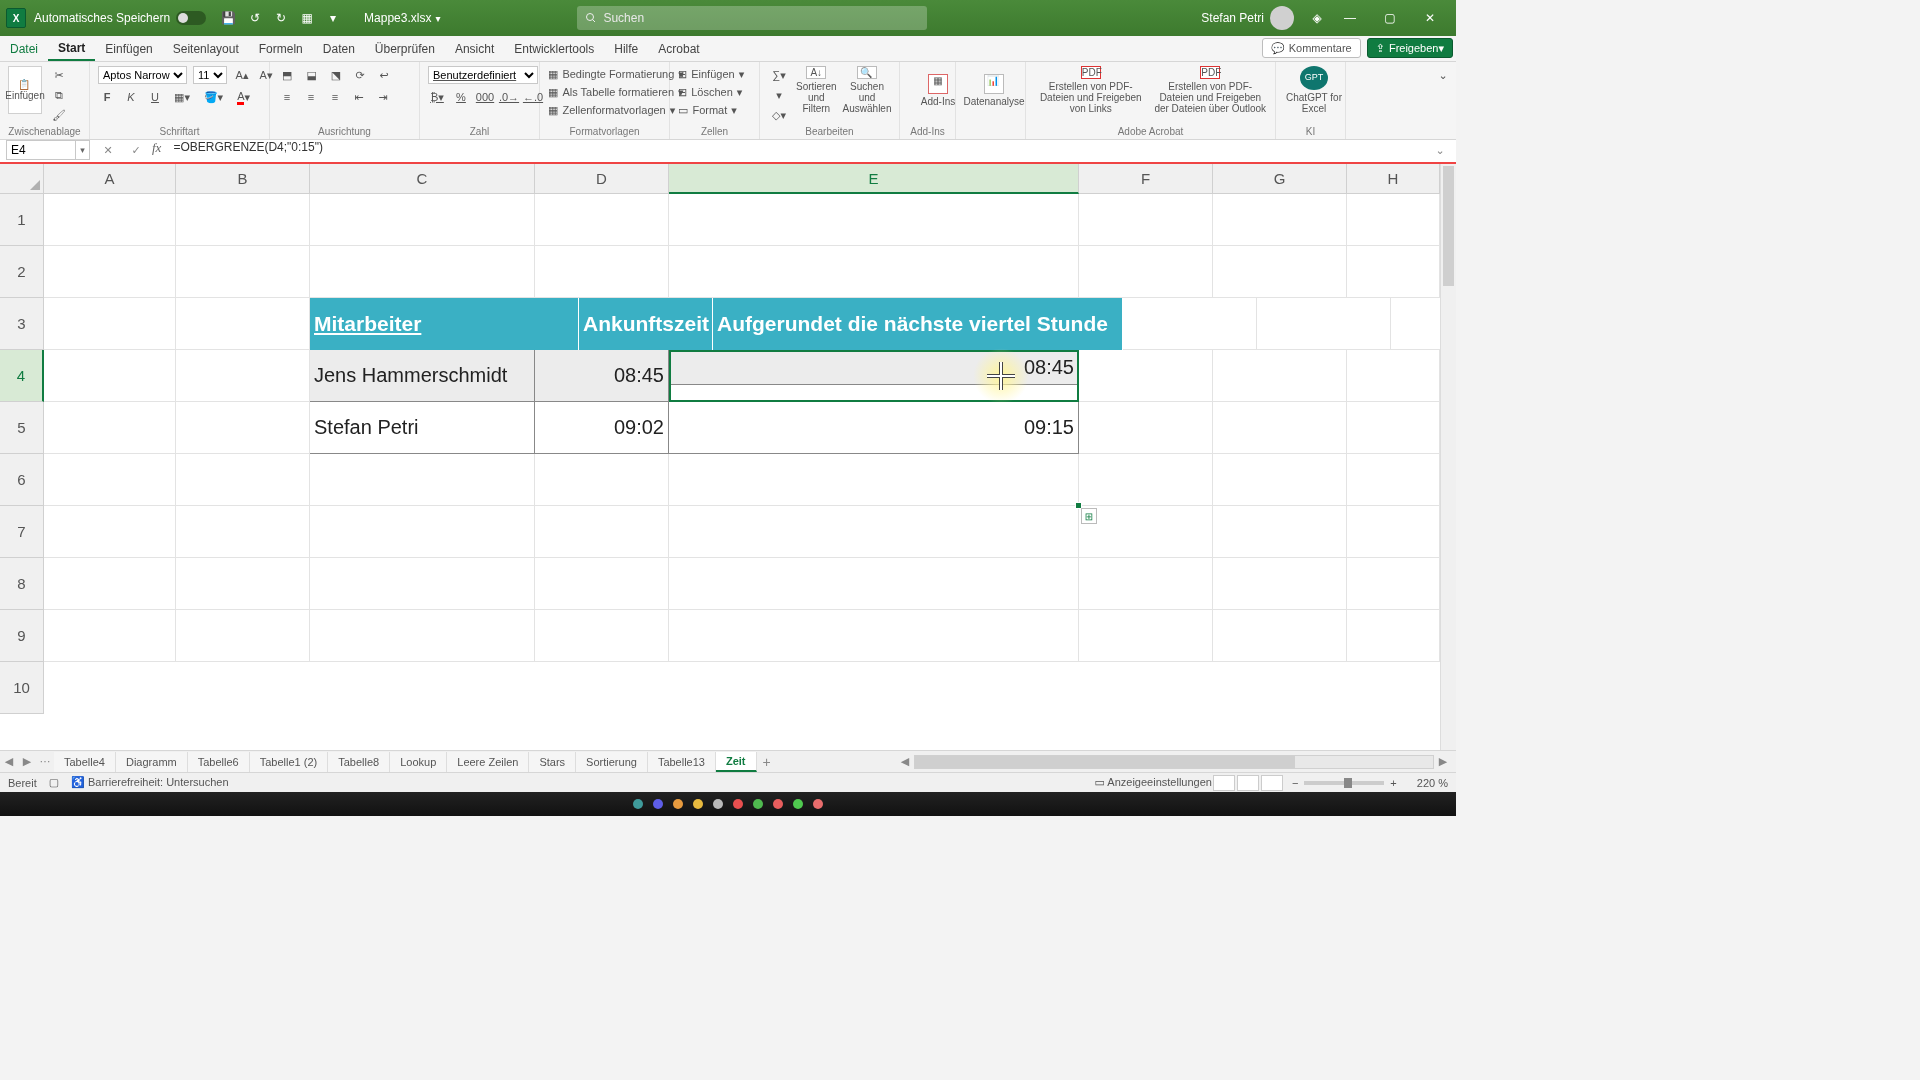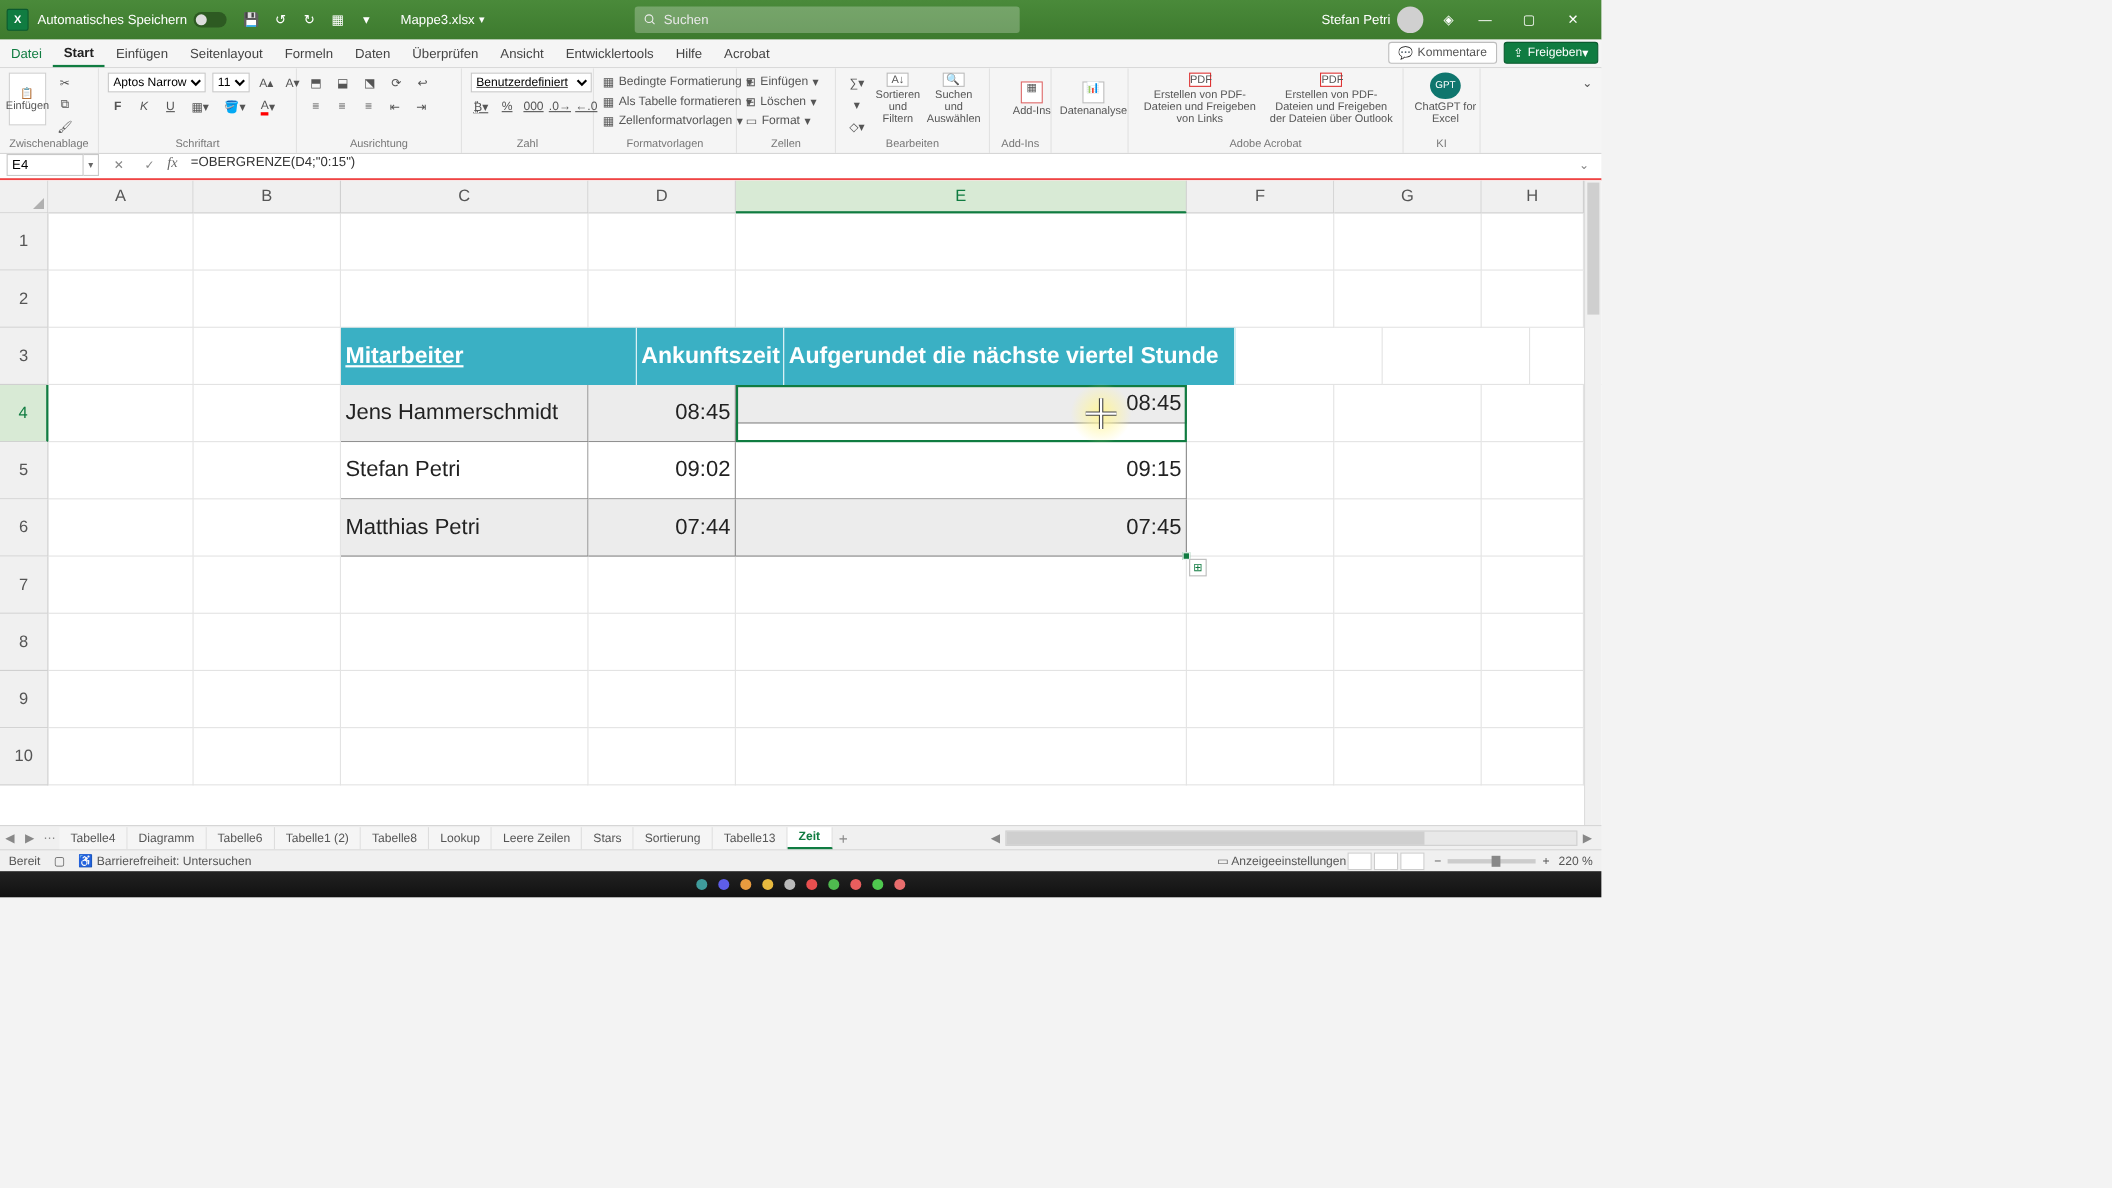--- a/index.html
+++ b/index.html
@@ -363,30 +363,20 @@
         <div class="cell tbody rowalt" style="width: 225px; height: 52px;">Stefan Petri</div>
         <div class="cell tbody right rowalt" style="width: 134px; height: 52px;">09:02</div>
         <div class="cell tbody right rowalt" style="width: 410px; height: 52px;">09:15</div>
         <div class="cell" style="width: 134px; height: 52px;"></div>
         <div class="cell" style="width: 134px; height: 52px;"></div>
         <div class="cell" style="width: 93px; height: 52px;"></div>
       </div>
       <div class="row">
         <div class="cell" style="width: 132px; height: 52px;"></div>
         <div class="cell" style="width: 134px; height: 52px;"></div>
-        <div class="cell tbody" style="width: 225px; height: 52px;">Matthias Petri</div>
-        <div class="cell tbody right" style="width: 134px; height: 52px;">07:44</div>
-        <div class="cell tbody right" style="width: 410px; height: 52px;">07:45</div>
-        <div class="cell" style="width: 134px; height: 52px;"></div>
-        <div class="cell" style="width: 134px; height: 52px;"></div>
-        <div class="cell" style="width: 93px; height: 52px;"></div>
-      </div>
-      <div class="row">
-        <div class="cell" style="width: 132px; height: 52px;"></div>
-        <div class="cell" style="width: 134px; height: 52px;"></div>
         <div class="cell" style="width: 225px; height: 52px;"></div>
         <div class="cell" style="width: 134px; height: 52px;"></div>
         <div class="cell" style="width: 410px; height: 52px;"></div>
         <div class="cell" style="width: 134px; height: 52px;"></div>
         <div class="cell" style="width: 134px; height: 52px;"></div>
         <div class="cell" style="width: 93px; height: 52px;"></div>
       </div>
       <div class="row">
         <div class="cell" style="width: 132px; height: 52px;"></div>
         <div class="cell" style="width: 134px; height: 52px;"></div>
@@ -467,21 +457,21 @@
   <span style="margin:0 12px;">▢</span>
   <span>♿ <span>Barrierefreiheit: Untersuchen</span></span>
   <div class="sp"></div>
   <span>▭ <span>Anzeigeeinstellungen</span></span>
   <div class="viewbtn"></div>
   <div class="viewbtn"></div>
   <div class="viewbtn"></div>
   <span style="margin-left:8px;">−</span>
   <div class="zoom-slider"></div>
   <span>+</span>
-  <span style="margin-left:8px;">220 %</span>
+  <span style="margin-left:20px;">220 %</span>
 </div>
 
 <div class="taskbar">
   <div class="dot" style="background:#4aa;"></div>
     <div class="dot" style="background:#66f;"></div>
   <div class="dot" style="background:#fa4;"></div>
     <div class="dot" style="background:#fc4;"></div>
   <div class="dot" style="background:#ccc;"></div>
     <div class="dot" style="background:#f55;"></div>
   <div class="dot" style="background:#5c5;"></div>

